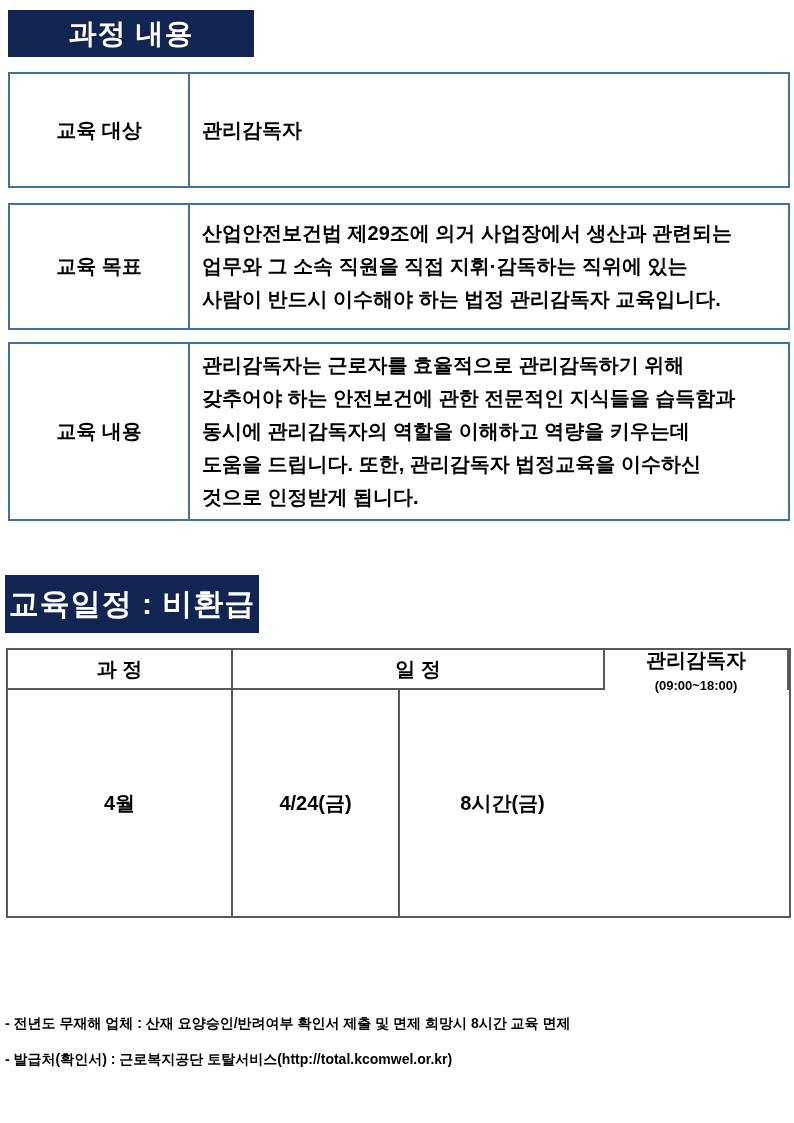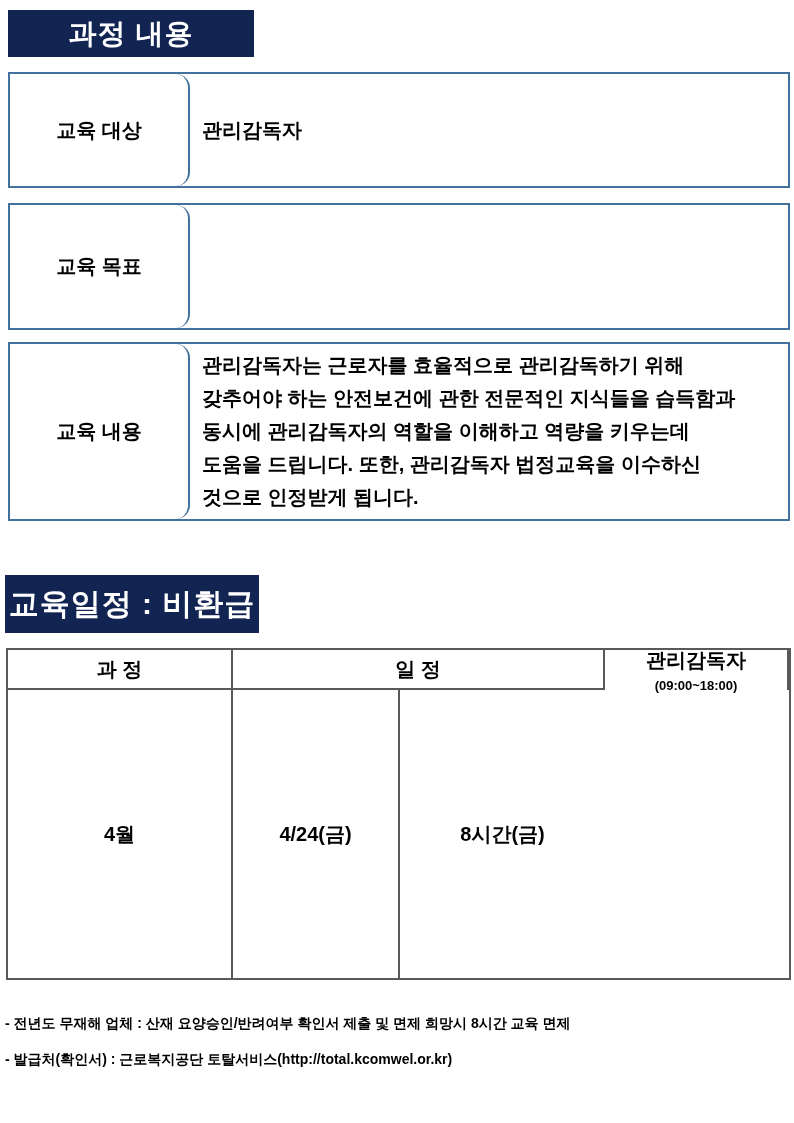--- a/index.html
+++ b/index.html
@@ -37,40 +37,39 @@
   .info-table.t2 { top: 203px; height: 127px; }
   .info-table.t3 { top: 342px; height: 179px; }
   .info-label {
     width: 180px;
     border-right: 2px solid #41719c;
     display: flex;
     align-items: center;
     justify-content: center;
     font-size: 20px;
     flex-shrink: 0;
-    border-radius: 14px;
   }
   .info-value {
     flex: 1;
     display: flex;
     align-items: center;
     padding-left: 12px;
     padding-right: 6px;
     font-size: 20px;
     line-height: 33px;
     white-space: pre-line;
   }
 
   
   .schedule-table {
     position: absolute;
     left: 6px;
     top: 648px;
     width: 785px;
-    height: 332px;
+    height: 270px;
     border: 2px solid #595959;
     display: grid;
     grid-template-columns: 225px 167px 205px 1fr;
     grid-template-rows: 40px 1fr;
     background: #ffffff;
   }
   .sch-cell {
     display: flex;
     align-items: center;
     justify-content: center;
@@ -100,20 +99,23 @@
   <span>과정 내용</span>
 </div>
 
 <div class="info-table t1">
   <div class="info-label">교육 대상</div>
   <div class="info-value">관리감독자</div>
 </div>
 
 <div class="info-table t2">
   <div class="info-label">교육 목표</div>
+  <div class="info-value">산업안전보건법 제29조에 의거 사업장에서 생산과 관련되는
+업무와 그 소속 직원을 직접 지휘·감독하는 직위에 있는
+사람이 반드시 이수해야 하는 법정 관리감독자 교육입니다.</div>
 </div>
 
 <div class="info-table t3">
   <div class="info-label">교육 내용</div>
   <div class="info-value">관리감독자는 근로자를 효율적으로 관리감독하기 위해
 갖추어야 하는 안전보건에 관한 전문적인 지식들을 습득함과
 동시에 관리감독자의 역할을 이해하고 역량을 키우는데
 도움을 드립니다. 또한, 관리감독자 법정교육을 이수하신
 것으로 인정받게 됩니다.</div>
 </div>

